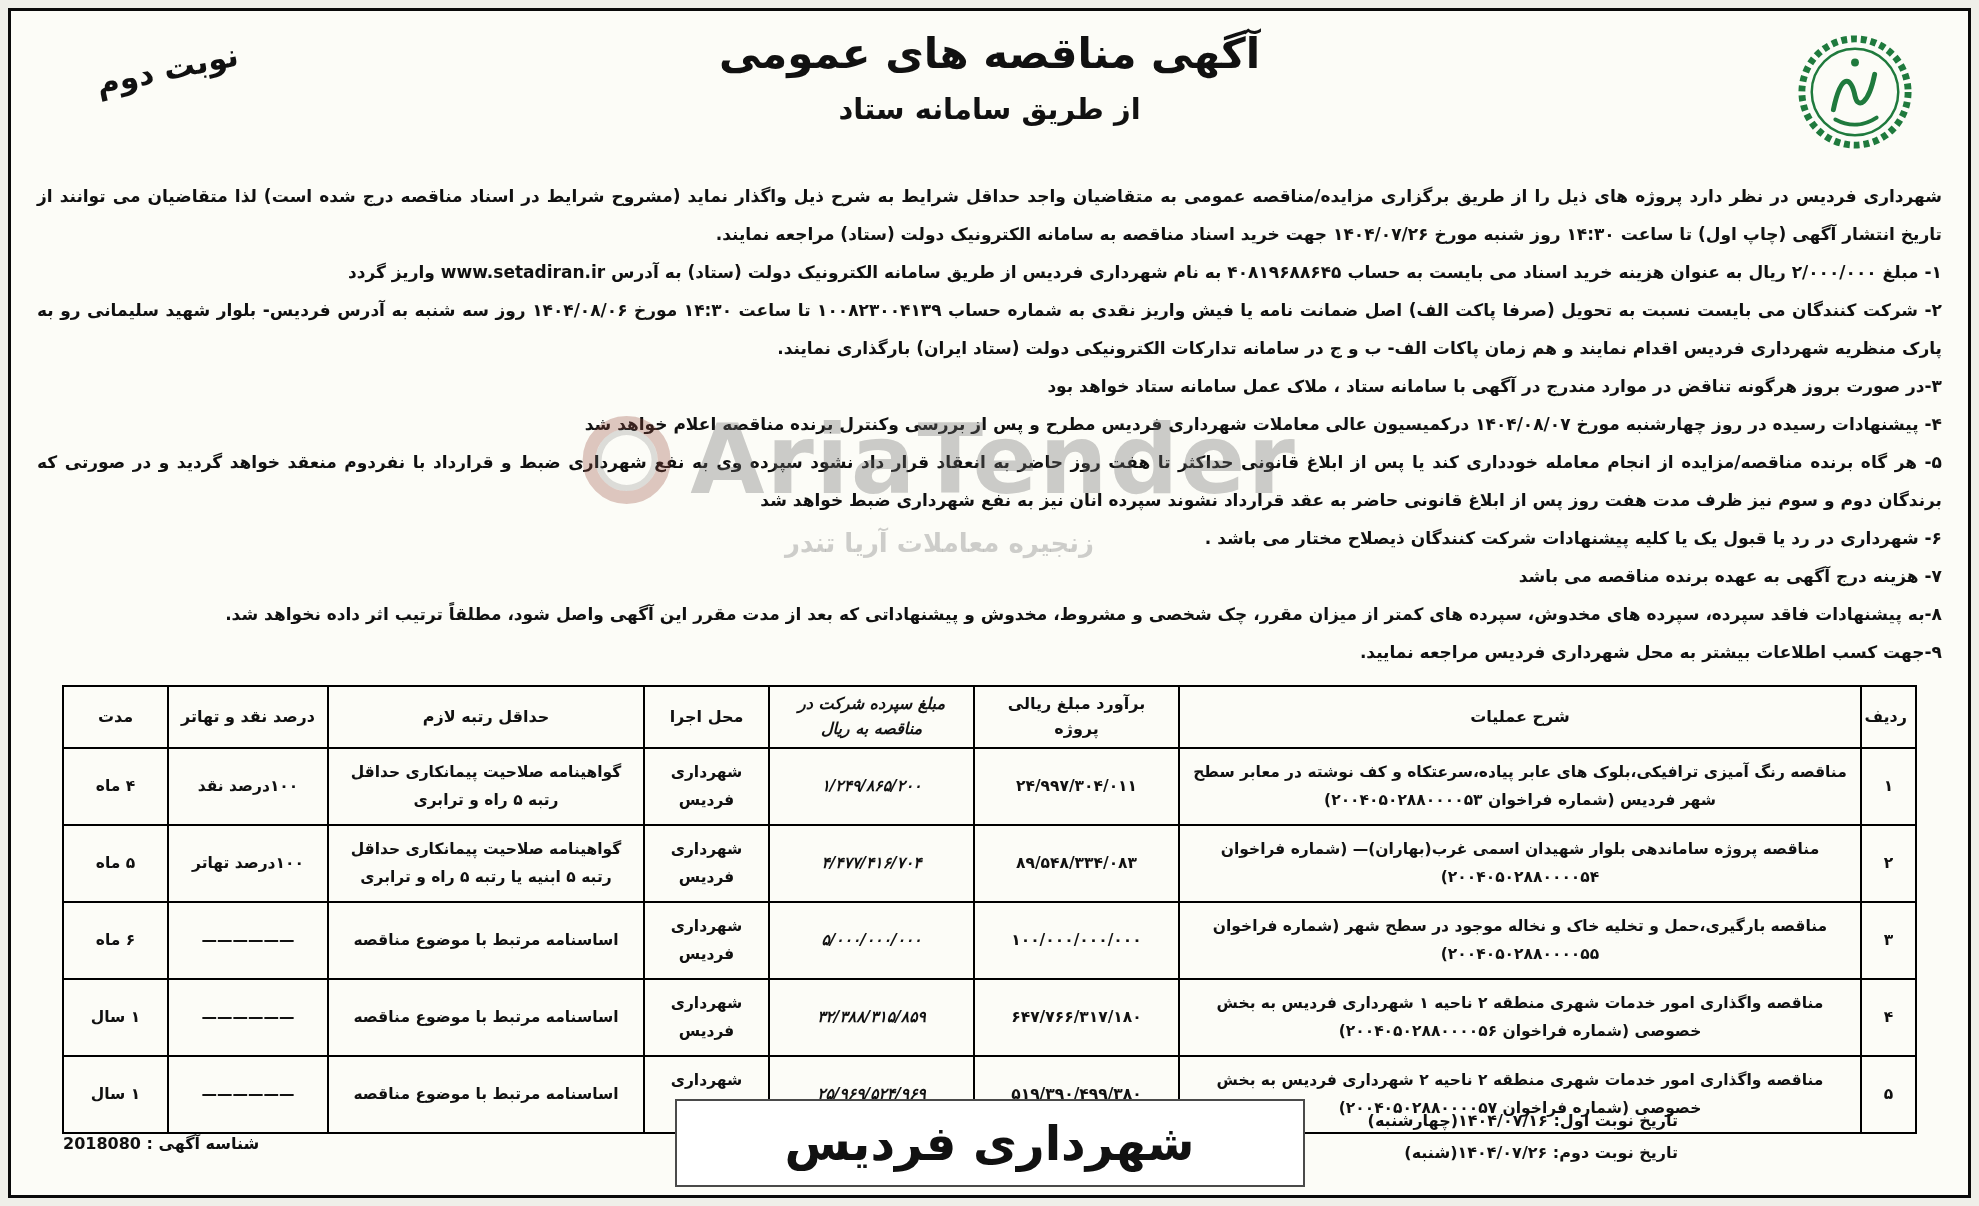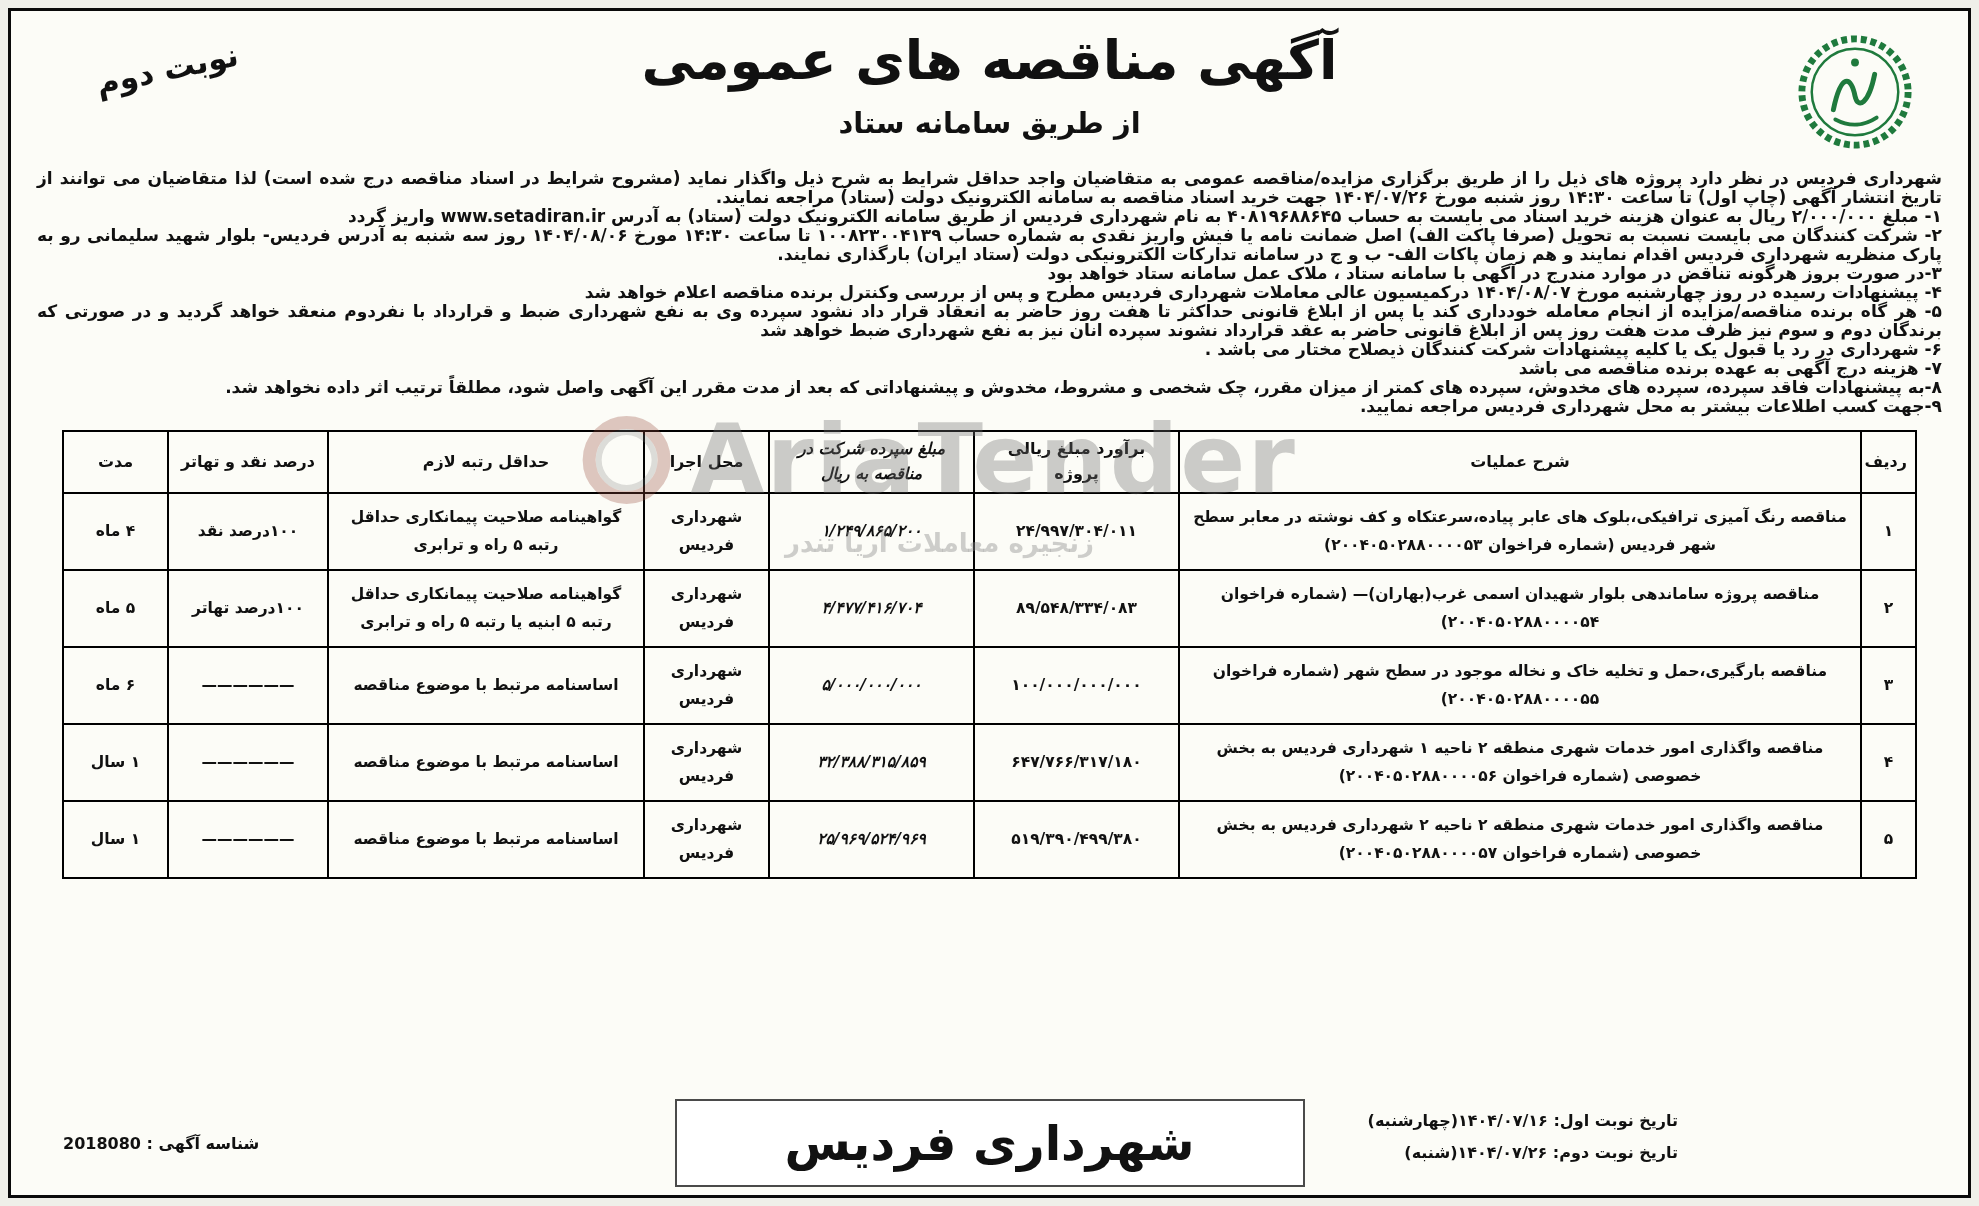--- a/index.html
+++ b/index.html
@@ -13,31 +13,31 @@
   }
   .frame {
     position:absolute; inset:8px;
     border:3px solid #0a0a0a;
     background:#fcfcf7;
   }
   .content { position:relative; width:100%; height:100%; padding:10px 26px; }
 
   
   .header { position:relative; height:132px; }
-  .page-title { text-align:center; font-size:54px; font-weight:700; padding-top:8px; }
+  .page-title { text-align:center; font-size:42px; font-weight:700; padding-top:8px; }
   .page-subtitle { text-align:center; font-size:29px; font-weight:700; margin-top:14px; }
   .edition-note {
     position:absolute; top:30px; left:58px;
     font-size:31px; font-weight:700;
     transform:rotate(-12deg);
   }
   .logo { position:absolute; top:12px; right:28px; width:118px; height:118px; }
 
   
-  .body-text { margin-top:16px; font-size:17px; font-weight:700; line-height:19px; text-align:justify; }
+  .body-text { margin-top:24px; font-size:17px; font-weight:700; line-height:38px; text-align:justify; }
   .body-text p { margin:0; }
 
   
   table.tender {
     width:1720px; margin:14px auto 0;
     border-collapse:collapse; table-layout:fixed;
   }
   table.tender th, table.tender td {
     border:2px solid #000;
     text-align:center; vertical-align:middle;

